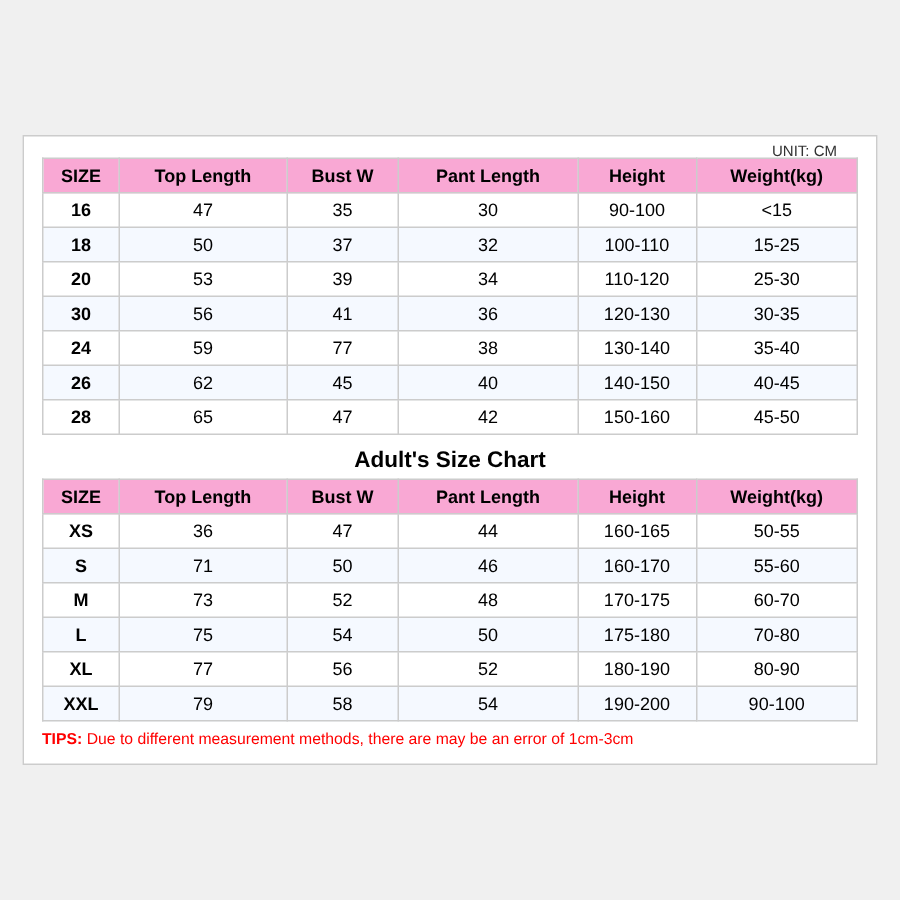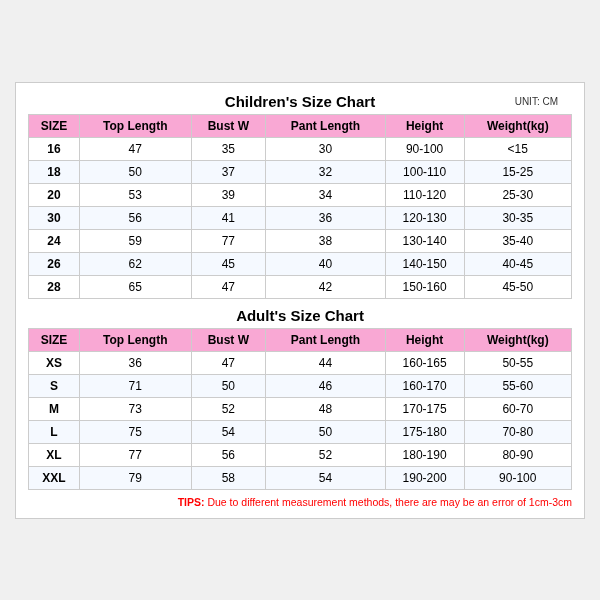--- a/index.html
+++ b/index.html
@@ -60,34 +60,33 @@
     tbody td:first-child {
       font-weight: bold;
     }
     .section-gap {
       height: 8px;
     }
     .tips-row {
       margin-top: 6px;
       font-size: 10.5px;
       color: red;
-      text-align: right;
+      text-align: left;
     }
     .tips-label {
       font-weight: bold;
       color: red;
     }
   </style>
 </head>
 <body>
 
 <div class="chart-container">
 
   <div class="section-title-row">
-    <span class="section-title">Children's Size Chart</span>
     <span class="unit-label">UNIT: CM</span>
   </div>
 
   <table>
     <thead>
       <tr>
         <th>SIZE</th>
         <th>Top Length</th>
         <th>Bust W</th>
         <th>Pant Length</th>

